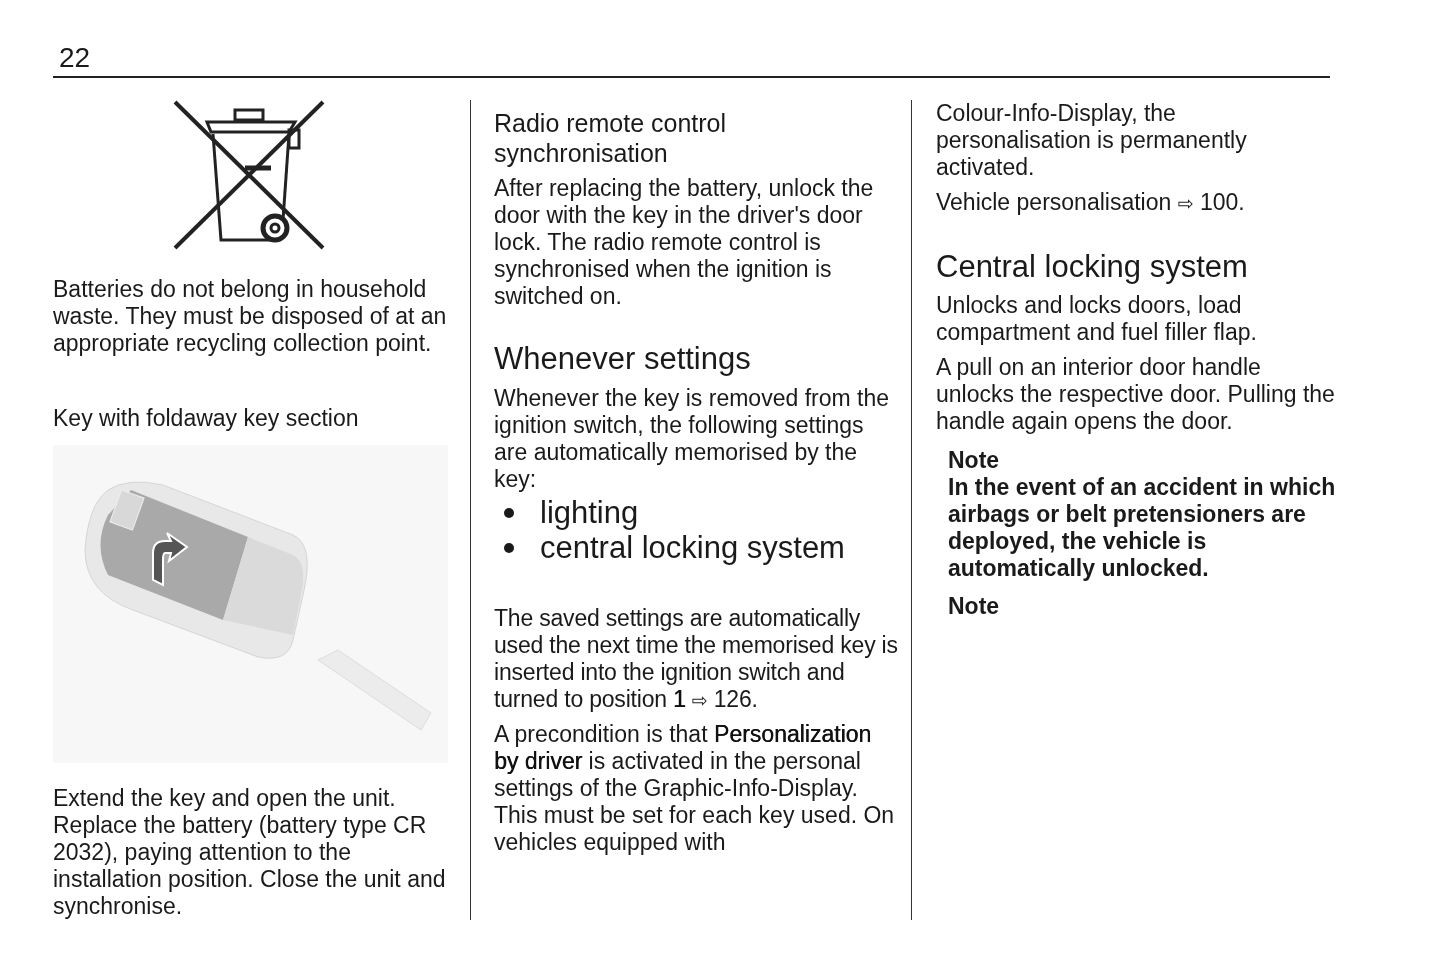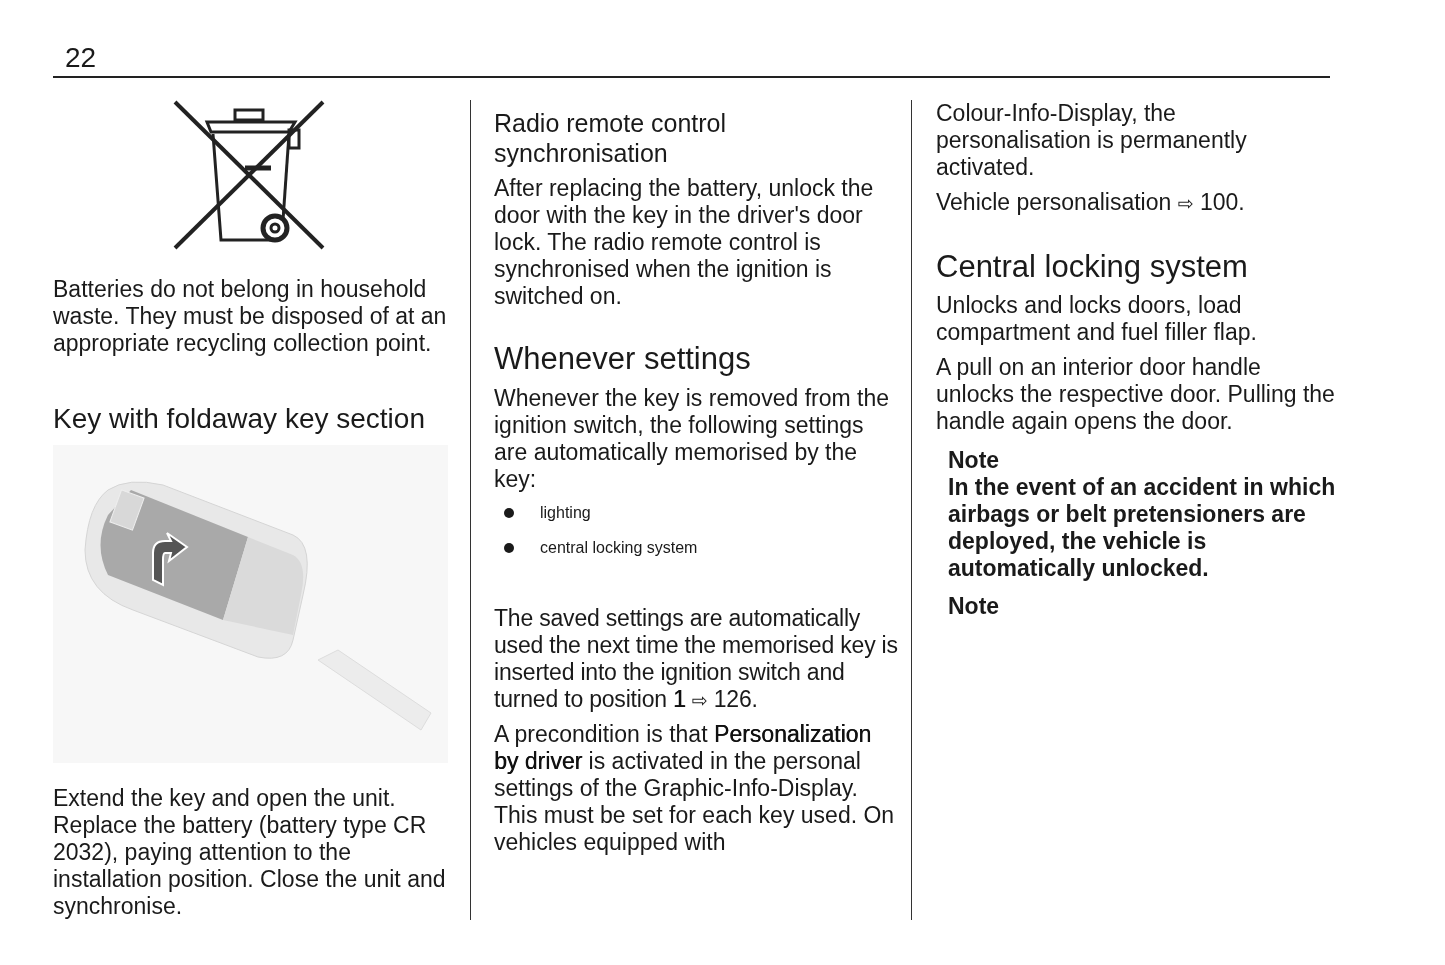--- a/index.html
+++ b/index.html
@@ -1,32 +1,32 @@
 <!DOCTYPE html>
 <html><head>
 <meta charset="utf-8">
 <style>
   html, body { margin:0; padding:0; background:#ffffff; }
   body { width:1445px; height:965px; position:relative; overflow:hidden;
          font-family:"Liberation Sans", sans-serif; color:#1a1a1a; }
   .header { position:absolute; left:53px; top:40px; width:1277px; height:36px; border-bottom:2px solid #222; }
-  .page-num { position:absolute; left:12px; top:2px; font-size:28px; }
+  .page-num { position:absolute; left:6px; top:2px; font-size:28px; }
   .chapter { position:absolute; left:118px; top:2px; font-size:28px; }
   .col { position:absolute; top:100px; }
   .col1 { left:53px; width:400px; }
   .col2 { left:494px; width:405px; }
   .col3 { left:936px; width:400px; }
   .vline { position:absolute; top:100px; width:1px; height:820px; background:#333; }
   p { margin:0; font-size:23px; line-height:27px; }
   .h3 { font-size:25px; line-height:30px; margin:0; }
   .h2 { font-size:31px; line-height:36px; margin:0; }
-  .sub { font-size:28px; line-height:27px; margin:0; }
+  .sub { font-size:23px; line-height:27px; margin:0; }
   .abs { position:absolute; left:0; }
   ul { list-style:none; margin:0; padding:0; }
-  li { font-size:16px; line-height:35px; position:relative; padding-left:46px; }
+  li { font-size:31px; line-height:35px; position:relative; padding-left:46px; }
   li .dot { position:absolute; left:10px; top:13px; width:10px; height:10px; border-radius:50%; background:#1a1a1a; }
   .arrow { display:inline-block; font-size:19px; }
   b { font-weight:normal; color:#111; text-shadow:0.4px 0 0 #111; }
   .note { margin-left:12px;font-weight:bold; }
 </style>
 </head>
 <body>
 
 <div class="header">
   <span class="page-num">22</span>

